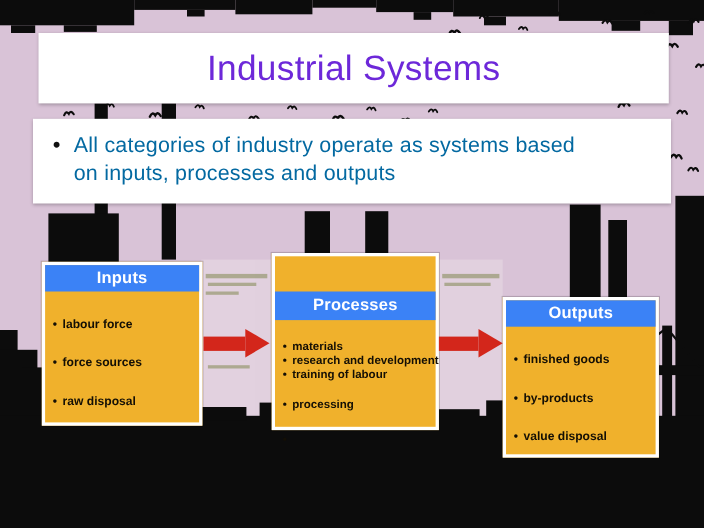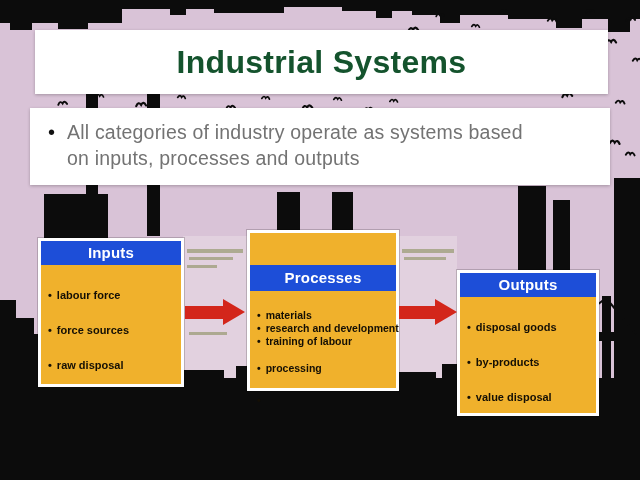--- a/index.html
+++ b/index.html
@@ -3,34 +3,34 @@
 <meta charset="utf-8">
 <style>
   html,body{margin:0;padding:0;background:#d9c3d7;}
   .stage{position:relative;width:640px;height:480px;overflow:hidden;background:#d9c3d7;
          font-family:"Liberation Sans",sans-serif;}
   .bg{position:absolute;left:0;top:0;z-index:0;}
 
   .title-box{position:absolute;left:35px;top:30px;width:573px;height:64px;background:#ffffff;
              z-index:2;display:flex;align-items:center;justify-content:center;
              box-shadow:0 1px 3px rgba(0,0,0,.25);}
-  .title-box h1{margin:0;font-size:32px;font-weight:bold;color:#14532d;letter-spacing:.3px;}
+  .title-box h1{margin:0;font-size:32px;font-weight:normal;color:#6d28d9;letter-spacing:.3px;}
 
   .text-box{position:absolute;left:30px;top:108px;width:580px;height:77px;background:#ffffff;
             z-index:2;box-sizing:border-box;padding:11px 14px 0 18px;display:flex;
             box-shadow:0 1px 3px rgba(0,0,0,.25);}
   .text-box .bullet{font-size:20px;line-height:26px;margin-right:12px;color:#111;}
-  .text-box .lines{font-size:19.5px;line-height:26px;color:#737373;letter-spacing:.2px;}
+  .text-box .lines{font-size:19.5px;line-height:26px;color:#0369a1;letter-spacing:.2px;}
 
   .dbox{position:absolute;background:#f0b12c;border:3px solid #ffffff;box-sizing:border-box;
         z-index:2;box-shadow:0 0 0 1px rgba(0,0,0,.18);}
   .dbox.inputs{left:38px;top:238px;width:146px;height:149px;}
   .dbox.processes{left:247px;top:230px;width:152px;height:161px;}
   .dbox.outputs{left:457px;top:238px;width:142px;height:146px;margin-top:32px;}
-  .dhead{background:#1d4ed8;color:#fff;font-weight:bold;text-align:center;font-size:15px;
+  .dhead{background:#3b82f6;color:#fff;font-weight:bold;text-align:center;font-size:15px;
          height:24px;line-height:24px;letter-spacing:.2px;}
   .processes .dhead{height:26px;line-height:26px;margin-top:32px;}
   .dbody{list-style:none;margin:0;padding:24px 5px 0 7px;display:flex;flex-direction:column;row-gap:22px;}
   .processes .dbody{padding-top:18px;row-gap:0;}
   .ditem{display:flex;align-items:flex-start;font-weight:bold;font-size:11px;line-height:13px;color:#140f05;}
   .processes .ditem{font-size:10.5px;white-space:nowrap;}
   .ditem .dot{margin-right:5px;}
   .processes .sp-mid{margin-top:14px;}
   .processes .sp-big{margin-top:19px;}
 
@@ -215,21 +215,21 @@
   <div class="arrow a2">
     <span class="shaft"></span>
     <span class="head"></span>
   </div>
 
   <div class="dbox outputs">
     <div class="dhead">Outputs</div>
     <ul class="dbody">
       <li class="ditem">
           <span class="dot">•</span>
-          <span>disposal goods</span>
+          <span>finished goods</span>
         </li>
       <li class="ditem">
           <span class="dot">•</span>
           <span>by-products</span>
         </li>
       <li class="ditem">
           <span class="dot">•</span>
           <span>value disposal</span>
         </li>
     </ul>

